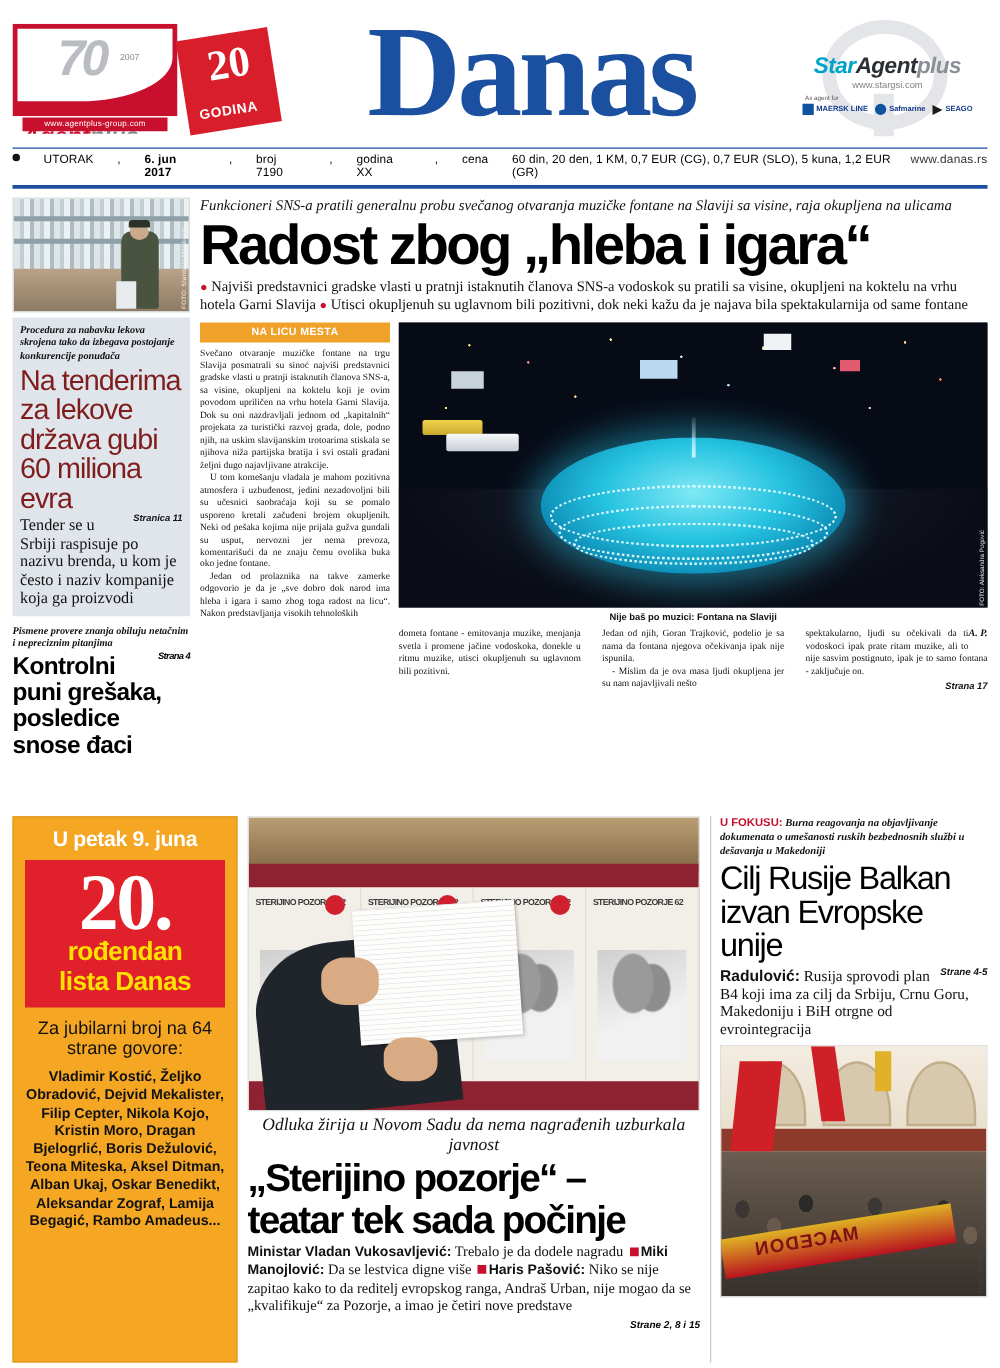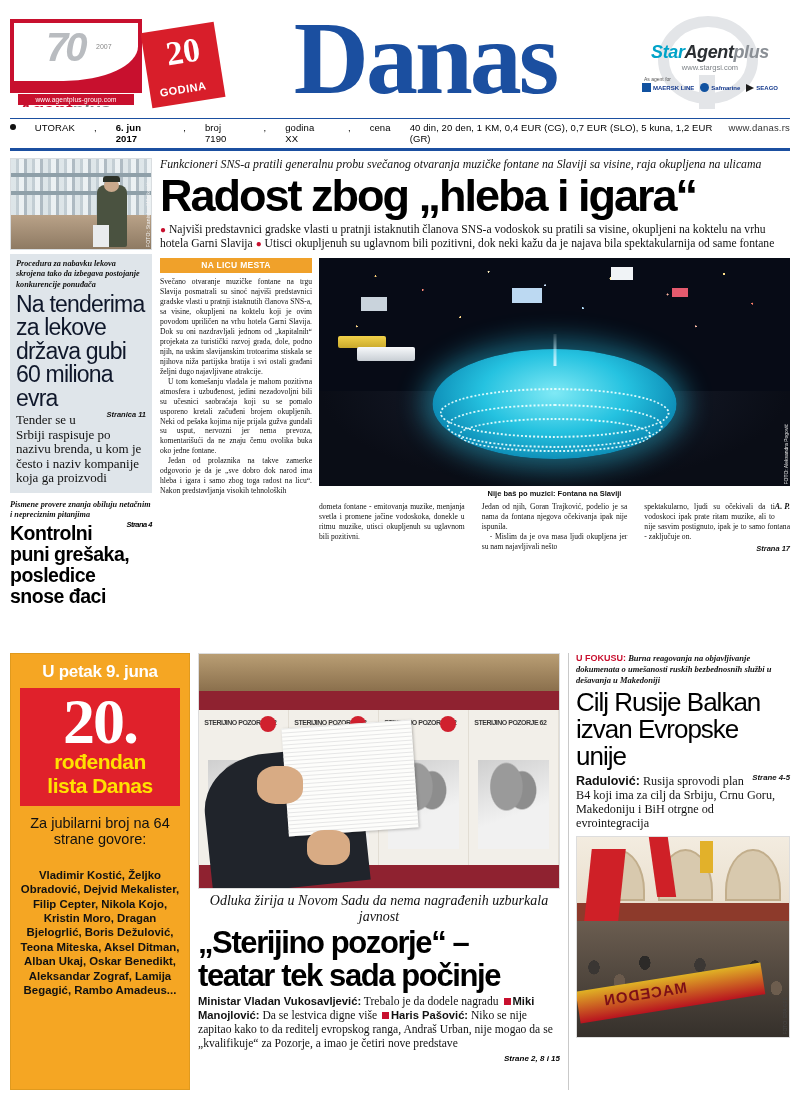--- a/index.html
+++ b/index.html
@@ -132,21 +132,21 @@
     writing-mode: vertical-rl; transform: rotate(180deg); letter-spacing: .2px;
   }
 
   .shaded-box { background: #dfe5ea; padding: 5px 6px 7px 6px; margin-top: 4px; }
   .kicker-it {
     font-family: "Liberation Serif", serif; font-style: italic; font-weight: bold;
     font-size: 8.2px; line-height: 1.25; color: #111;
   }
   .hl-sans {
     font-family: "Liberation Sans", sans-serif; font-weight: normal;
-    font-size: 23px; line-height: 1.02; letter-spacing: -.8px; margin-top: 3px; color: #0f172a;
+    font-size: 23px; line-height: 1.02; letter-spacing: -.8px; margin-top: 3px; color: #7f1d1d;
   }
   .deck-serif {
     font-family: "Liberation Serif", serif; font-size: 13px; line-height: 1.12;
     margin-top: 3px; color: #111;
   }
   .page-ref {
     font-family: "Liberation Sans", sans-serif; font-weight: bold; font-style: italic;
     font-size: 7.5px; float: right; margin-left: 4px; position: relative; top: -2px;
   }
   .story2 { margin-top: 7px; }
@@ -256,21 +256,21 @@
   .promo-rd {
     font-family: "Liberation Sans", sans-serif; font-weight: bold; font-size: 21px;
     color: #ffe100; line-height: 1.06; letter-spacing: -.5px; margin-top: 2px;
   }
   .promo-mid {
     font-family: "Liberation Sans", sans-serif; font-size: 14.5px; color: #111;
     line-height: 1.12; margin-top: 9px;
   }
   .promo-names {
     font-family: "Liberation Sans", sans-serif; font-weight: bold; font-size: 11.4px;
-    line-height: 1.26; color: #111; margin-top: 21px;
+    line-height: 1.26; color: #111; margin-top: 8px;
   }
 
   
   .mid-col { flex: 1 1 auto; }
   .ster-photo {
     width: 100%; height: 236px; position: relative; overflow: hidden;
     background: linear-gradient(180deg, #b99e74 0%, #8a6f4c 16%, #f0ece4 22%, #efeae1 100%);
     border: 1px solid #ddd;
   }
   .sp-table { position: absolute; left: 0; top: 16%; width: 100%; height: 8%; background: #8f2230; }
@@ -412,21 +412,21 @@
         <i class="dot-sq"></i>
         <span>UTORAK</span>
           <span>,</span>
         <b>6. jun 2017</b>
           <span>,</span>
         <span>broj 7190</span>
           <span>,</span>
         <span>godina XX</span>
           <span>,</span>
         <span>cena</span>
-        <span>40 din, 20 den, 1 KM, 0,4 EUR (CG), 0,7 EUR (SLO), 5 kuna, 1,2 EUR (GR)</span>
+        <span>60 din, 20 den, 1 KM, 0,7 EUR (CG), 0,7 EUR (SLO), 5 kuna, 1,2 EUR (GR)</span>
       </div>
       <div class="right">www.danas.rs</div>
     </div>
   </div>
 
   <div class="top-section">
 
     <div class="left-col">
 
       <div class="lead-photo">

